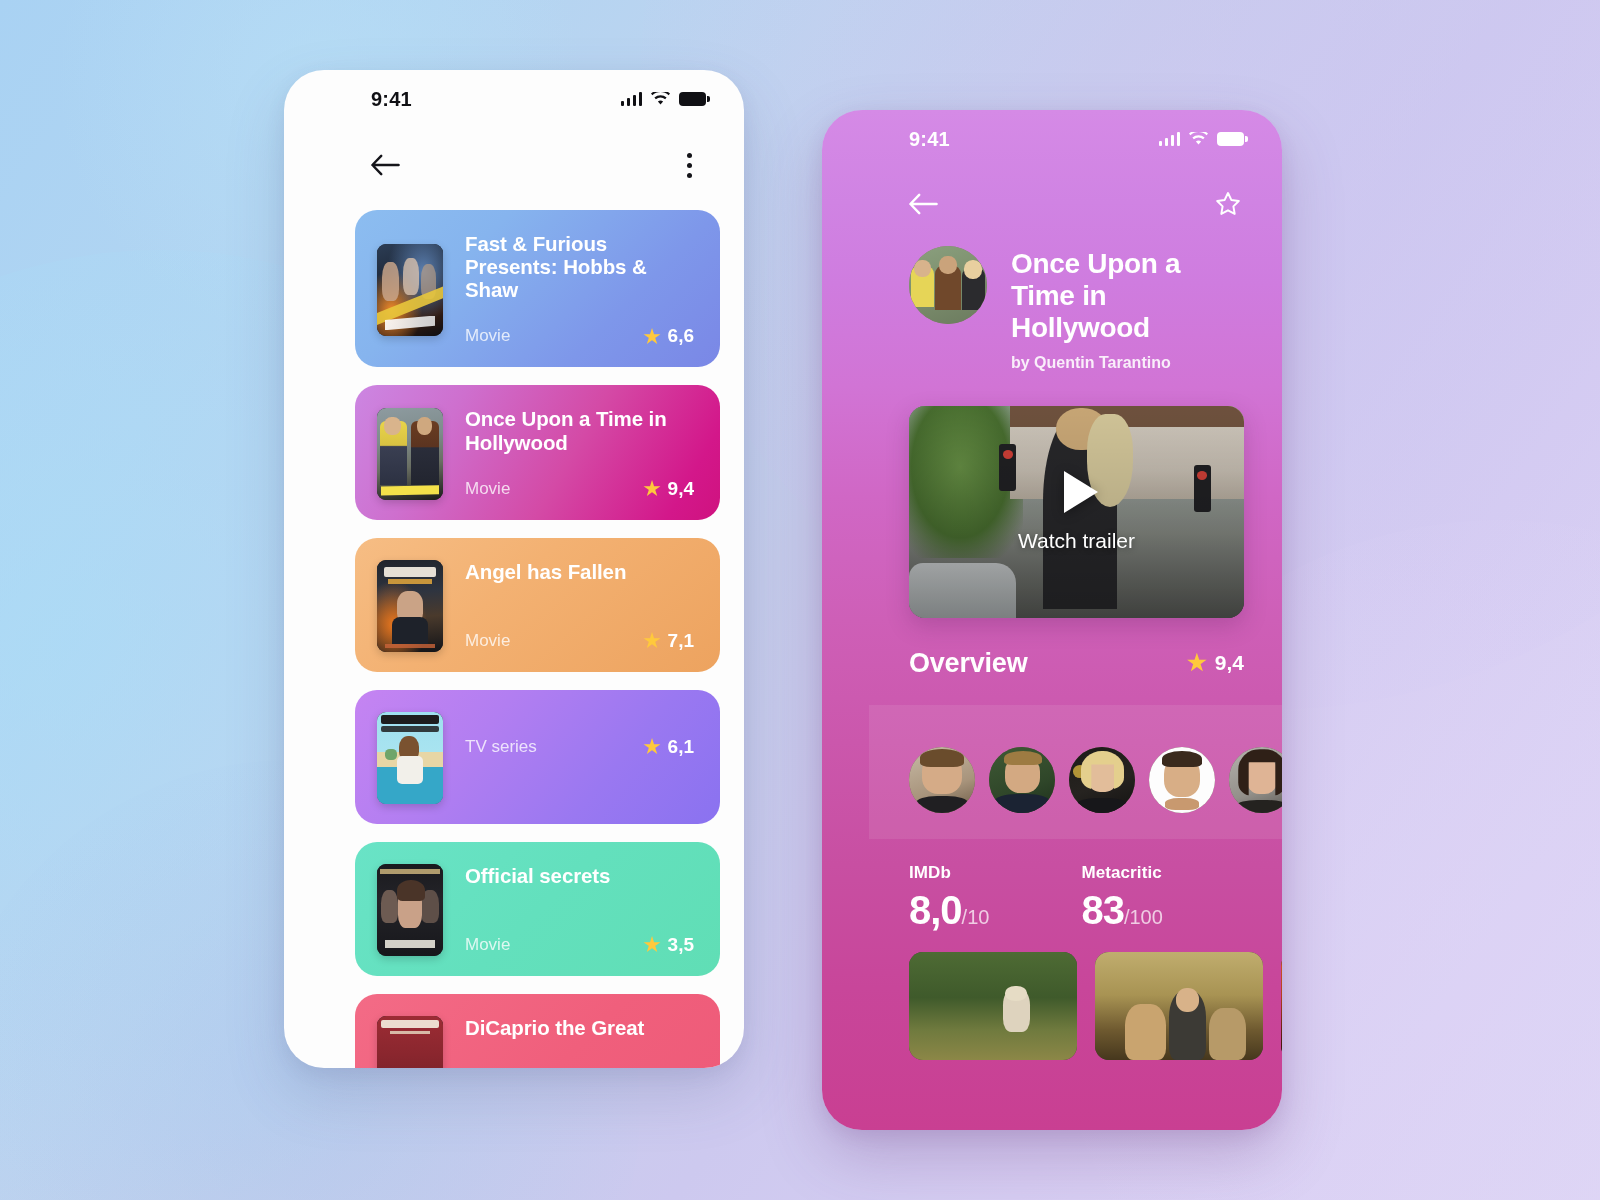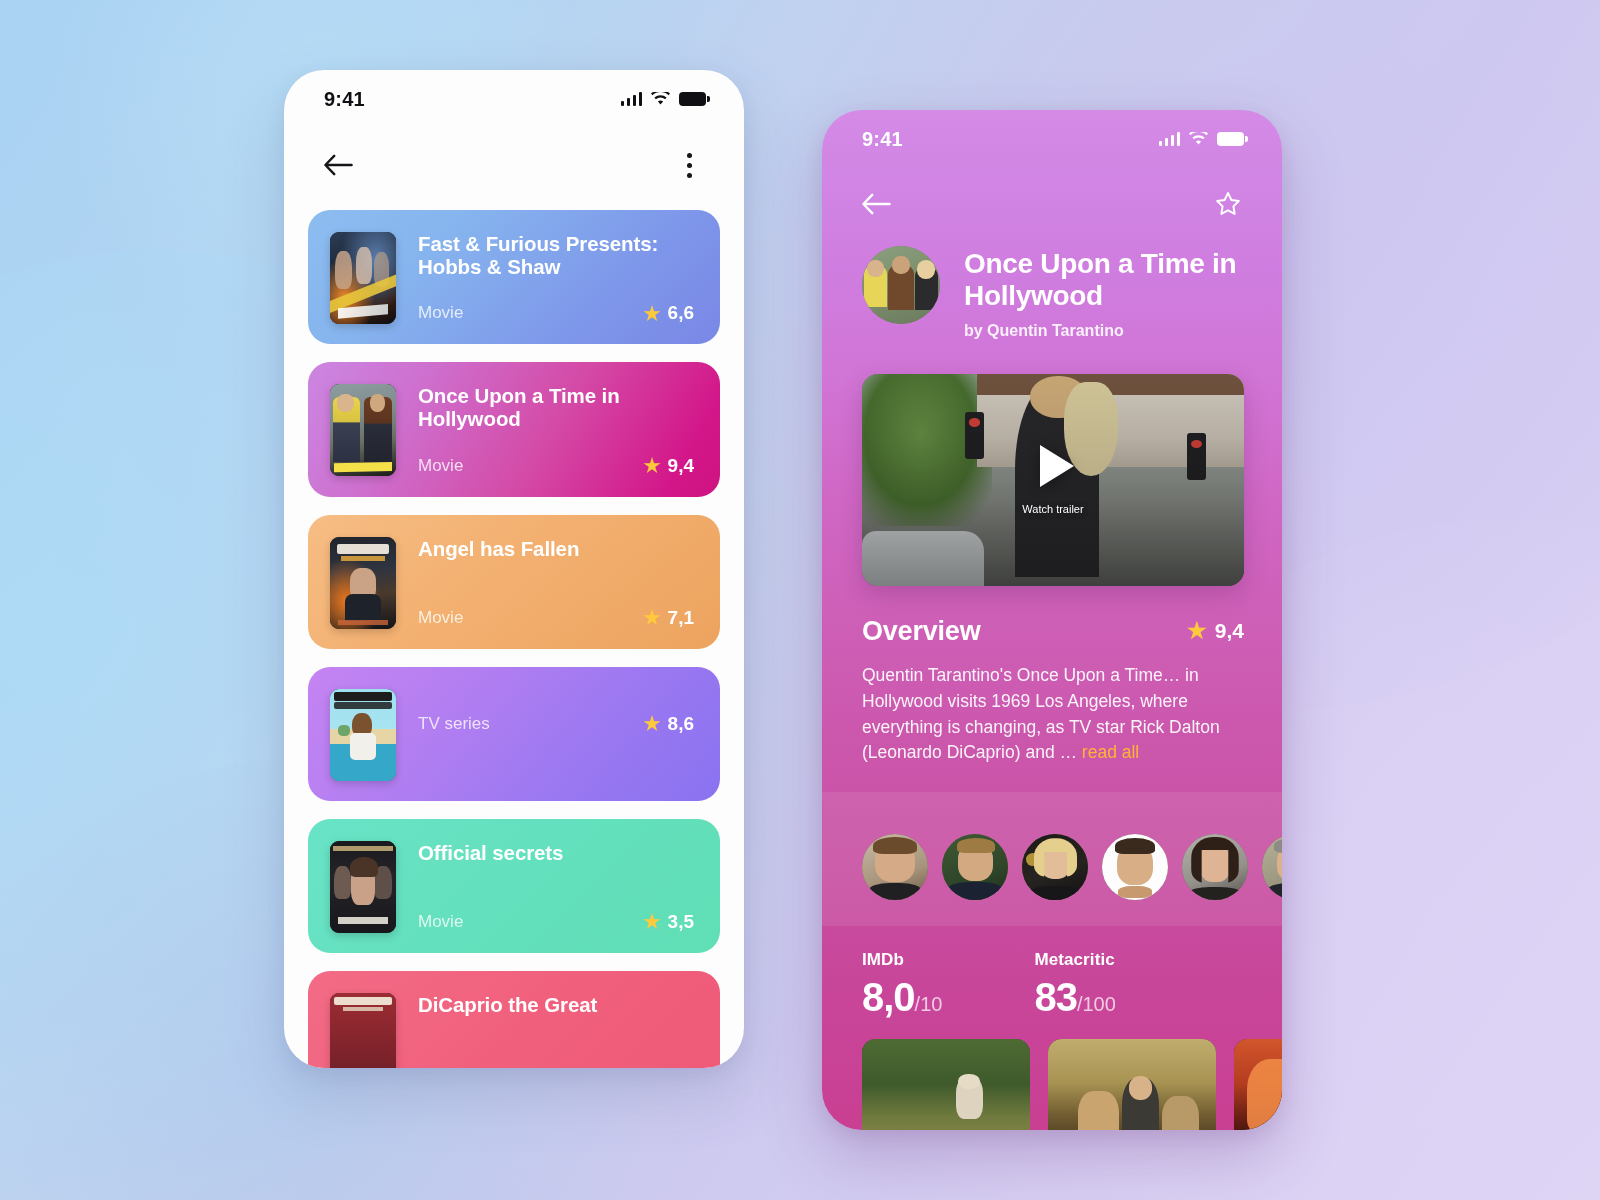--- a/index.html
+++ b/index.html
@@ -34,21 +34,21 @@
     background:radial-gradient(circle at 50% 60%, rgba(206,198,242,.55), rgba(206,198,242,0) 70%); }
   .blob-c { width:900px; height:900px; left:1050px; top:520px;
     background:radial-gradient(circle at 45% 45%, rgba(221,211,246,.6), rgba(221,211,246,0) 70%); }
   .blob-d { width:520px; height:520px; left:60px; top:-180px;
     background:radial-gradient(circle at 50% 50%, rgba(186,226,247,.5), rgba(186,226,247,0) 72%); }
   .blob-e { width:700px; height:700px; left:-60px; top:760px;
     background:radial-gradient(circle at 50% 45%, rgba(166,200,238,.45), rgba(166,200,238,0) 72%); }
 
   
   .phone {
-    position:absolute; overflow:hidden;
+    position:absolute; overflow:hidden;padding-left:47px;
   }
   #phone-left {
     left:284px; top:70px; width:460px; height:998px;
     background:#fdfdfd;
     border-radius:40px;
     box-shadow:0 26px 60px rgba(80,90,140,.20), 0 6px 18px rgba(80,90,140,.10);
   }
   #phone-right {
     left:822px; top:110px; width:460px; height:1020px;
     border-radius:40px;
@@ -155,21 +155,21 @@
   #trailer .overlay {
     position:absolute; inset:0; display:flex; flex-direction:column;
     align-items:center; justify-content:center; gap:16px;
   }
   .play-tri {
     width:0; height:0; border-left:34px solid #fff;
     border-top:21px solid transparent; border-bottom:21px solid transparent;
     margin-left:8px;
     filter:drop-shadow(0 2px 6px rgba(0,0,0,.35));
   }
-  .watch-label { color:#fff; font-size:11px; font-weight:500; text-shadow:0 1px 6px rgba(0,0,0,.4); }
+  .watch-label { color:#fff; font-size:21px; font-weight:500; text-shadow:0 1px 6px rgba(0,0,0,.4); }
 
   #overview { padding:30px 38px 26px 40px; }
   .ov-head { display:flex; align-items:center; justify-content:space-between; }
   #overview-title { font-size:27px; font-weight:800; color:#fff; letter-spacing:-.2px; }
   .ov-rating { display:flex; align-items:center; gap:8px; font-size:21px; font-weight:600; color:#fff; }
   #overview-text {
     margin-top:16px; font-size:17.5px; line-height:1.48;
     color:rgba(255,255,255,.93); font-weight:400;
   }
   #read-all { color:#ffb534; font-weight:500; cursor:pointer; }
@@ -319,21 +319,21 @@
         <div style="position:absolute;left:0;top:60%;width:100%;height:40%;background:#35a7c8"></div>
         <div style="position:absolute;left:34%;top:26%;width:30%;height:26%;border-radius:46% 46% 34% 34%;background:#7a5230"></div>
         <div style="position:absolute;left:30%;top:48%;width:40%;height:30%;background:#f2f0ea;border-radius:5px"></div>
         <div style="position:absolute;left:12%;top:40%;width:18%;height:12%;background:#6ea56a;border-radius:40%"></div>
       </div>
       <div class="card-body">
         <div class="card-meta">
           <span class="card-kind">TV series</span>
           <span class="card-rating">
             <span class="star">★</span>
-            <span>8,6</span>
+            <span>6,1</span>
           </span>
         </div>
       </div>
     </div>
 
     <div class="movie-card" style="background:linear-gradient(135deg,#69e3c6 0%,#63e0bd 50%,#60deb5 100%)">
       <div class="poster">
         <div class="pimg" style="background:linear-gradient(180deg,#1a1a1e 0%,#242429 40%,#17171b 100%)"></div>
         <div style="position:absolute;left:4%;top:6%;width:92%;height:5%;background:#c9b27a;opacity:.85"></div>
         <div style="position:absolute;left:6%;top:28%;width:26%;height:36%;border-radius:40% 40% 28% 28%;background:#6d5b52"></div>
@@ -440,21 +440,20 @@
   </div>
 
   <div id="overview">
     <div class="ov-head">
       <span id="overview-title">Overview</span>
       <span class="ov-rating">
         <span class="star" style="font-size:22px">★</span>
         <span>9,4</span>
       </span>
     </div>
-    <div id="overview-text"><span>Quentin Tarantino's Once Upon a Time… in Hollywood visits 1969 Los Angeles, where everything is changing, as TV star Rick Dalton (Leonardo DiCaprio) and … </span><span id="read-all">read all</span></div>
   </div>
 
   <div id="actors-section">
     <div id="actor-row">
       <div class="actor">
         <div style="position:absolute;inset:0;background:linear-gradient(160deg,#c8bba6 0%,#a8947c 60%,#6a5944 100%)"></div>
         <div style="position:absolute;left:20%;top:10%;width:60%;height:62%;border-radius:44% 44% 40% 40%;background:#d5ab87"></div>
         <div style="position:absolute;left:16%;top:4%;width:68%;height:26%;border-radius:50% 50% 24% 24%;background:#6a4c2c"></div>
         <div style="position:absolute;left:10%;bottom:0;width:80%;height:26%;background:#201f22;border-radius:40% 40% 0 0"></div>
       </div>

